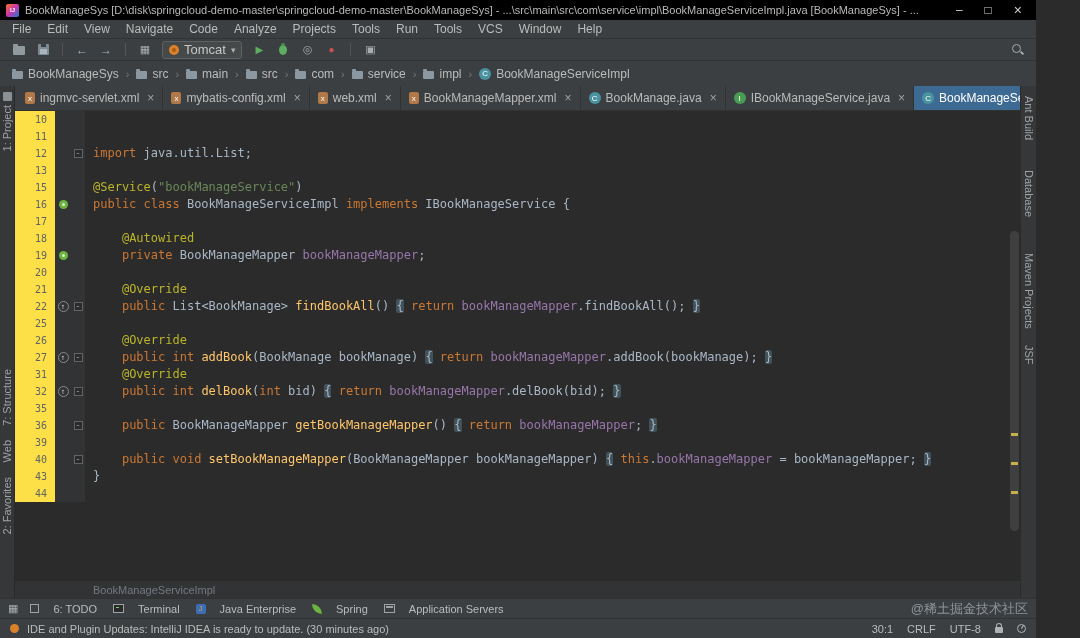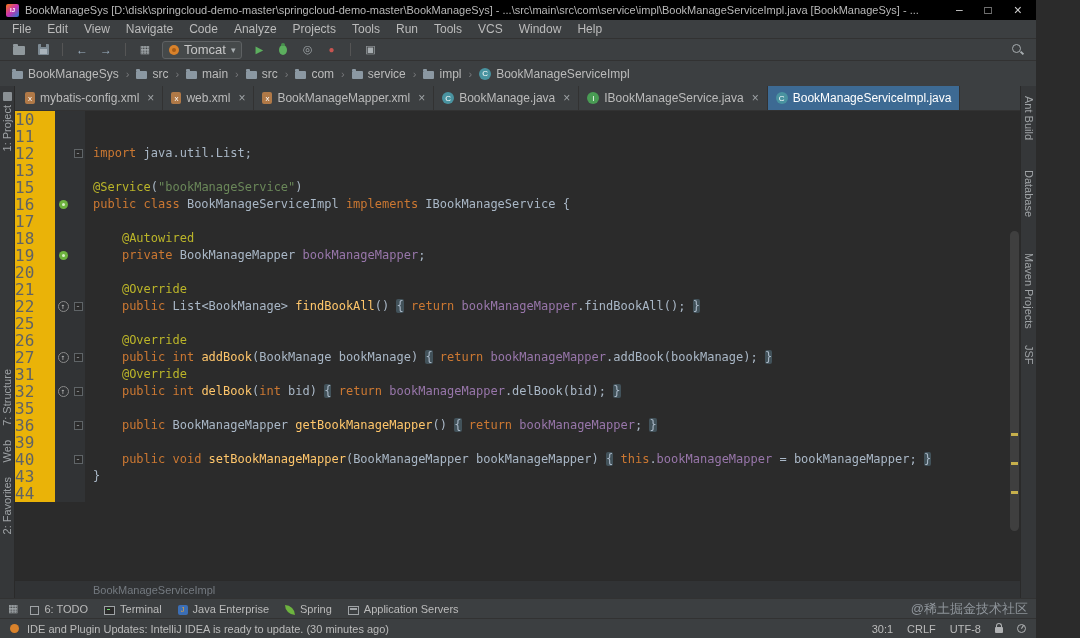--- a/index.html
+++ b/index.html
@@ -89,21 +89,21 @@
   .tab{display:flex;align-items:center;gap:5px;padding:0 8px;border-right:1px solid #323232;color:#bbbbbb;white-space:nowrap}
   .tab.active{background:#3d6a93;color:#fff}
   .tab-close{color:#9fa3a6;font-size:12px;margin-left:3px}
   .tab-close::before{content:"×"}
 
   
   .editor{flex:1;position:relative;background:#2b2b2b;overflow:hidden;font-family:"DejaVu Sans Mono",monospace;font-size:12px}
   .lines{position:absolute;left:0;top:0;right:0}
   .line{display:flex;height:17px;line-height:17px}
   .line.current{background:#34383c}
-  .ln{width:40px;flex:0 0 auto;text-align:left;padding-right:8px;color:#606366;font-size:16px;background:#eab308}
+  .ln{width:40px;flex:0 0 auto;text-align:right;padding-right:8px;color:#606366;font-size:10px;background:#fde047}
   .gicon{width:16px;flex:0 0 auto;display:flex;align-items:center;justify-content:center;background:#313335}
   .gfold{width:14px;flex:0 0 auto;display:flex;align-items:center;justify-content:center;background:#313335}
   .code{flex:1;white-space:pre;color:#a9b7c6;padding-left:8px}
   .tok{white-space:pre}
   .tok-kw{color:#cc7832}.tok-def{color:#a9b7c6}.tok-ann{color:#bbb529}.tok-str{color:#6a8759}
   .tok-com{color:#808080}.tok-field{color:#9876aa}.tok-mth{color:#ffc66b}
   .tok-foldseg{color:#a9b7c6;background:#42525a;border-radius:2px}
   .caret{display:inline-block;width:1.5px;height:13px;background:#d4d4d4;vertical-align:middle}
   .ic-spring{width:9px;height:9px;border-radius:50%;background:#6db33f;position:relative}
   .ic-spring::after{content:"";position:absolute;left:3px;top:3px;width:3px;height:3px;border-radius:50%;background:#d8efc8}
@@ -113,21 +113,21 @@
   .fold-box::before{content:"-";font-size:9px;line-height:6px;display:block}
   .scroll-thumb{position:absolute;right:1px;top:120px;width:9px;height:300px;background:rgba(169,169,169,0.16);border-radius:5px}
   .smark{position:absolute;right:2px;width:7px;height:3px;background:#c7b04c}
 
   
   .ed-crumb{height:18px;flex:0 0 auto;background:#313335;border-top:1px solid #2a2a2a;display:flex;align-items:center;padding-left:78px;font-size:11px;color:#747a80}
 
   
   .bottombar{height:20px;flex:0 0 auto;background:#3c3f41;border-top:1px solid #323232;display:flex;align-items:center;gap:16px;padding:0 8px}
   .sw{margin-right:-4px}
-  .bb-item{display:flex;align-items:flex-end;gap:5px;font-size:11px;color:#bbbbbb;white-space:nowrap}
+  .bb-item{display:flex;align-items:center;gap:14px;font-size:11px;color:#bbbbbb;white-space:nowrap}
   .bic{display:inline-block;flex:0 0 auto}
   .bic-todo{width:9px;height:9px;border:1px solid #9fa3a6}
   .bic-terminal{width:11px;height:9px;background:#2b2b2b;border:1px solid #9fa3a6;position:relative}
   .bic-terminal::before{content:"";position:absolute;left:2px;top:2px;width:3px;height:1px;background:#6ddb6d}
   .bic-javaee{width:10px;height:10px;border-radius:2px;background:#3b6eb5;display:inline-flex;align-items:center;justify-content:center}
   .bic-javaee::before{content:"J";color:#f0a732;font-size:7px}
   .bic-spring{width:10px;height:10px;background:#6db33f;border-radius:0 100% 0 100%}
   .bic-appserver{width:11px;height:9px;border:1px solid #9fa3a6;position:relative}
   .bic-appserver::before{content:"";position:absolute;left:1px;top:1px;right:1px;height:2px;background:#9fa3a6}
   .watermark{margin-left:auto;color:#8f959b;font-size:13px}
@@ -273,20 +273,25 @@
         </div>
         <div class="vbtn">
           <span class="vlabel">2: Favorites</span>
         </div>
       </div>
 
     <div class="center">
       <div class="tabbar" id="tabbar">
           <div class="tab">
             <span class="ic-xml"></span>
+            <span class="tab-label">ingmvc-servlet.xml</span>
+            <span class="tab-close"></span>
+          </div>
+          <div class="tab">
+            <span class="ic-xml"></span>
             <span class="tab-label">mybatis-config.xml</span>
             <span class="tab-close"></span>
           </div>
           <div class="tab">
             <span class="ic-xml"></span>
             <span class="tab-label">web.xml</span>
             <span class="tab-close"></span>
           </div>
           <div class="tab">
             <span class="ic-xml"></span>

